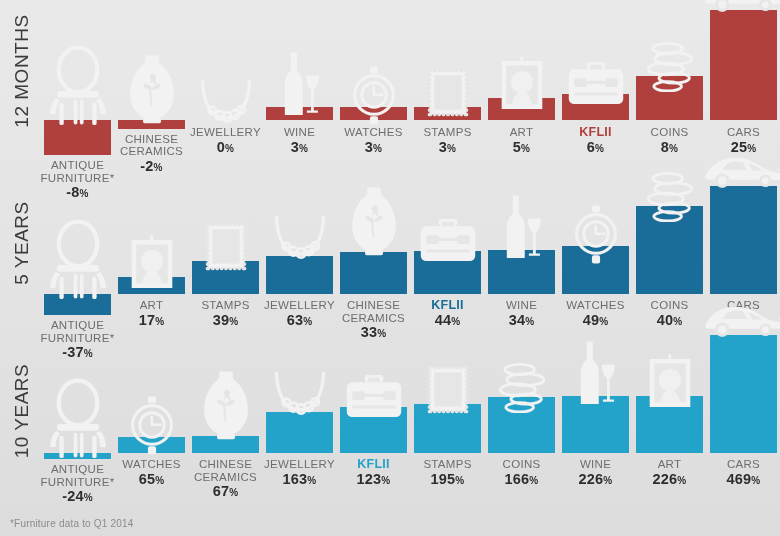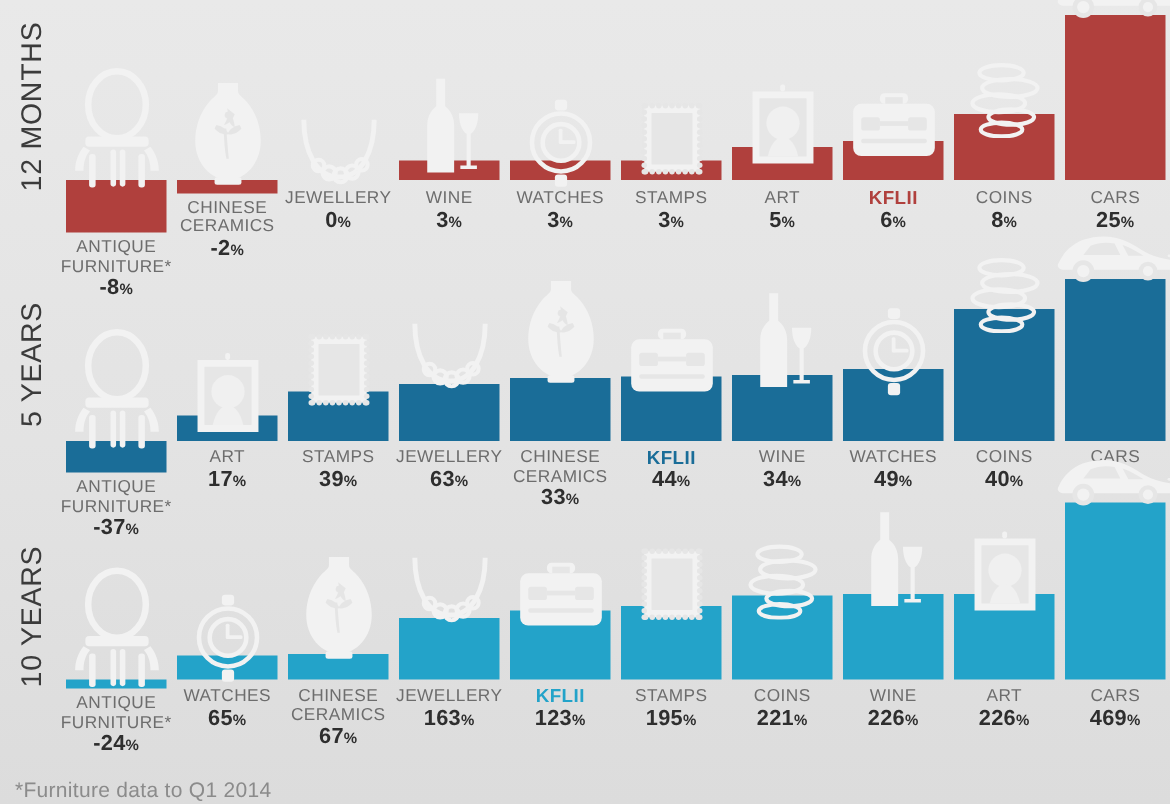--- a/index.html
+++ b/index.html
@@ -88,21 +88,21 @@
     font-weight: bold;
     color: #2e2e2e;
     letter-spacing: .2px;
     line-height: 15px;
     margin-top: 1px;
   }
   .val .pct { font-size: 10px; font-weight: bold; }
   .footnote {
     position: absolute;
     left: 10px; top: 518px;
-    font-size: 14px;
+    font-size: 10px;
     color: #8b8b8b;
     letter-spacing: .2px;
     z-index: 5;
   }
 </style>
 </head>
 <body>
 
 <div id="stage">
     <div class="section" style="top: 0px; height: 170px;">
@@ -786,21 +786,21 @@
         <ellipse cx="60" cy="16" rx="32" ry="11"></ellipse>
         <ellipse cx="72" cy="38" rx="40" ry="13"></ellipse>
         <ellipse cx="56" cy="60" rx="38" ry="13"></ellipse>
         <ellipse cx="74" cy="80" rx="33" ry="11"></ellipse>
         <ellipse cx="60" cy="98" rx="30" ry="10"></ellipse>
       </g>
             </svg>
           </div>
           <div class="labelbox" style="top: 116px;">
             <div class="cat">COINS</div>
-            <div class="val"><span>221</span><span class="pct">%</span></div>
+            <div class="val"><span>166</span><span class="pct">%</span></div>
           </div>
         </div>
         <div class="col" style="left: 518px; width: 67px; top: 0px; bottom: auto; height: 176px;">
           <div class="bar" style="background: rgb(35, 163, 201); top: 54.1386px; height: 56.8614px;"></div>
           <div class="icon" style="top: -1.86141px; width: 46px; height: 70px;">
             <svg width="46" height="70" viewBox="0 0 100 150">
       <g fill="#f2f2f2">
         <path d="M30 2h13v40c9 7 13 17 13 28v68H17V70c0-11 4-21 13-28z"></path>
         <path d="M63 52h28c0 17-6 27-11 30v46h9v5H65v-5h9V82c-5-3-11-13-11-30z"></path>
       </g>

